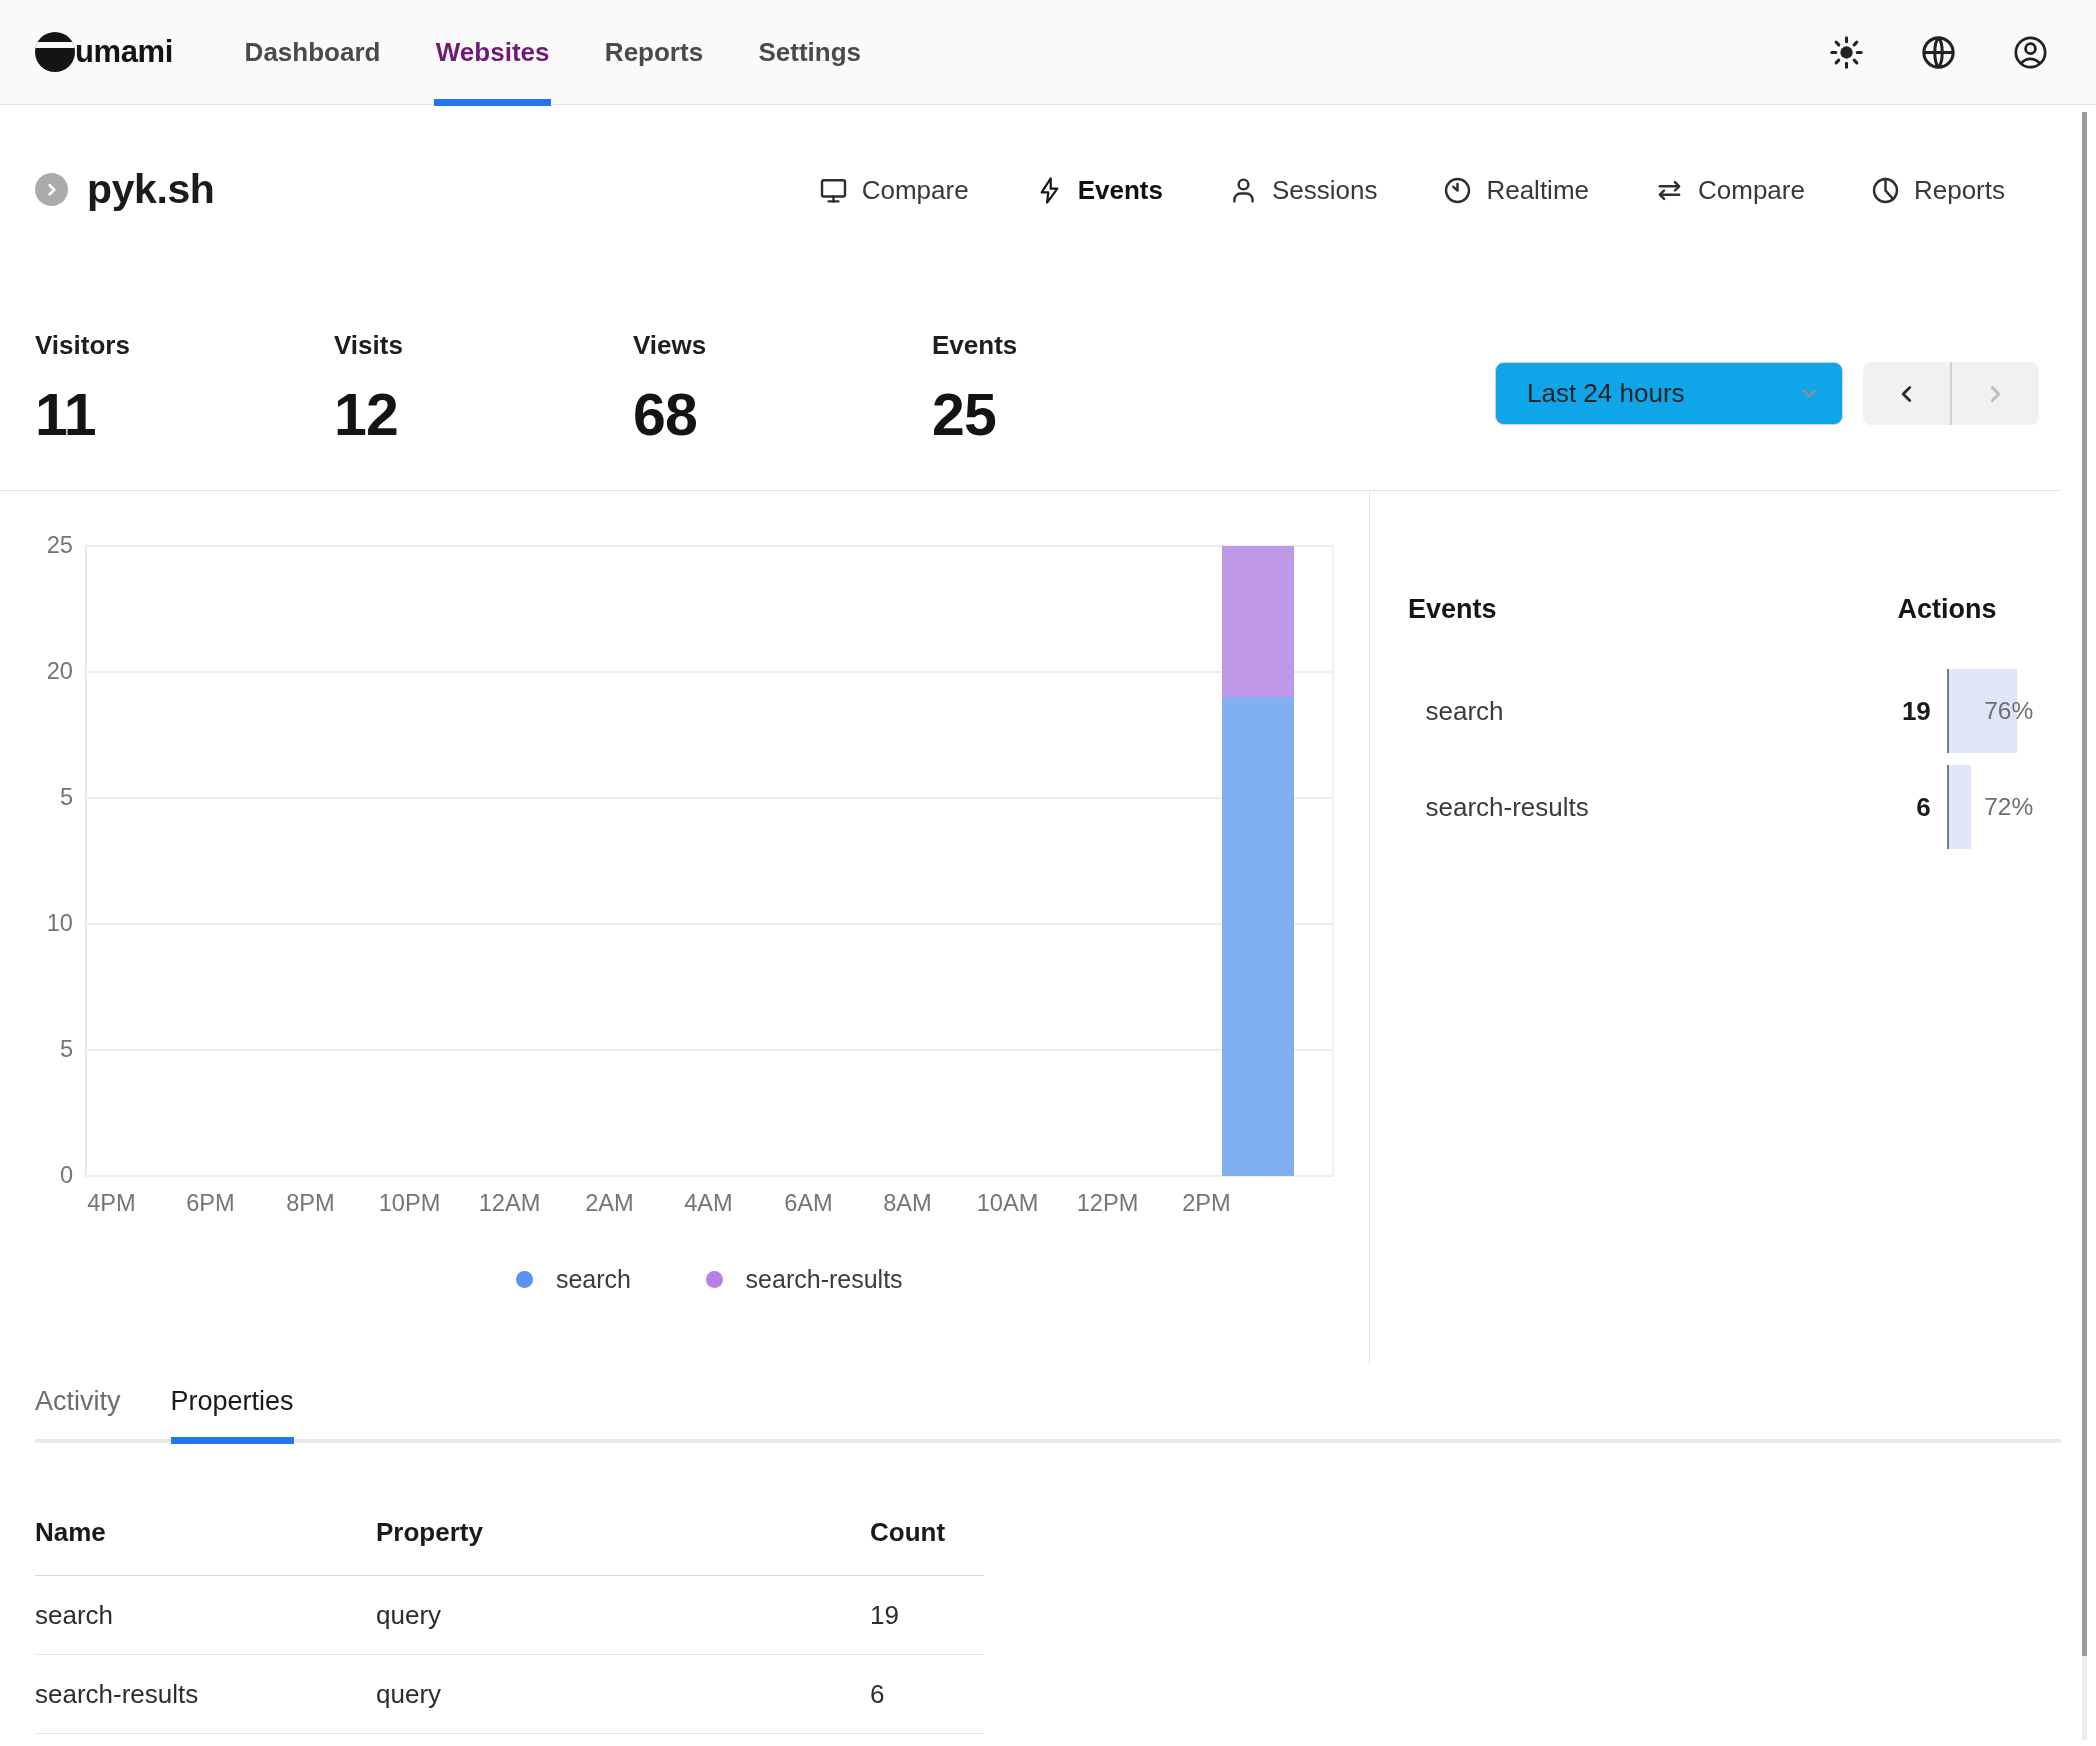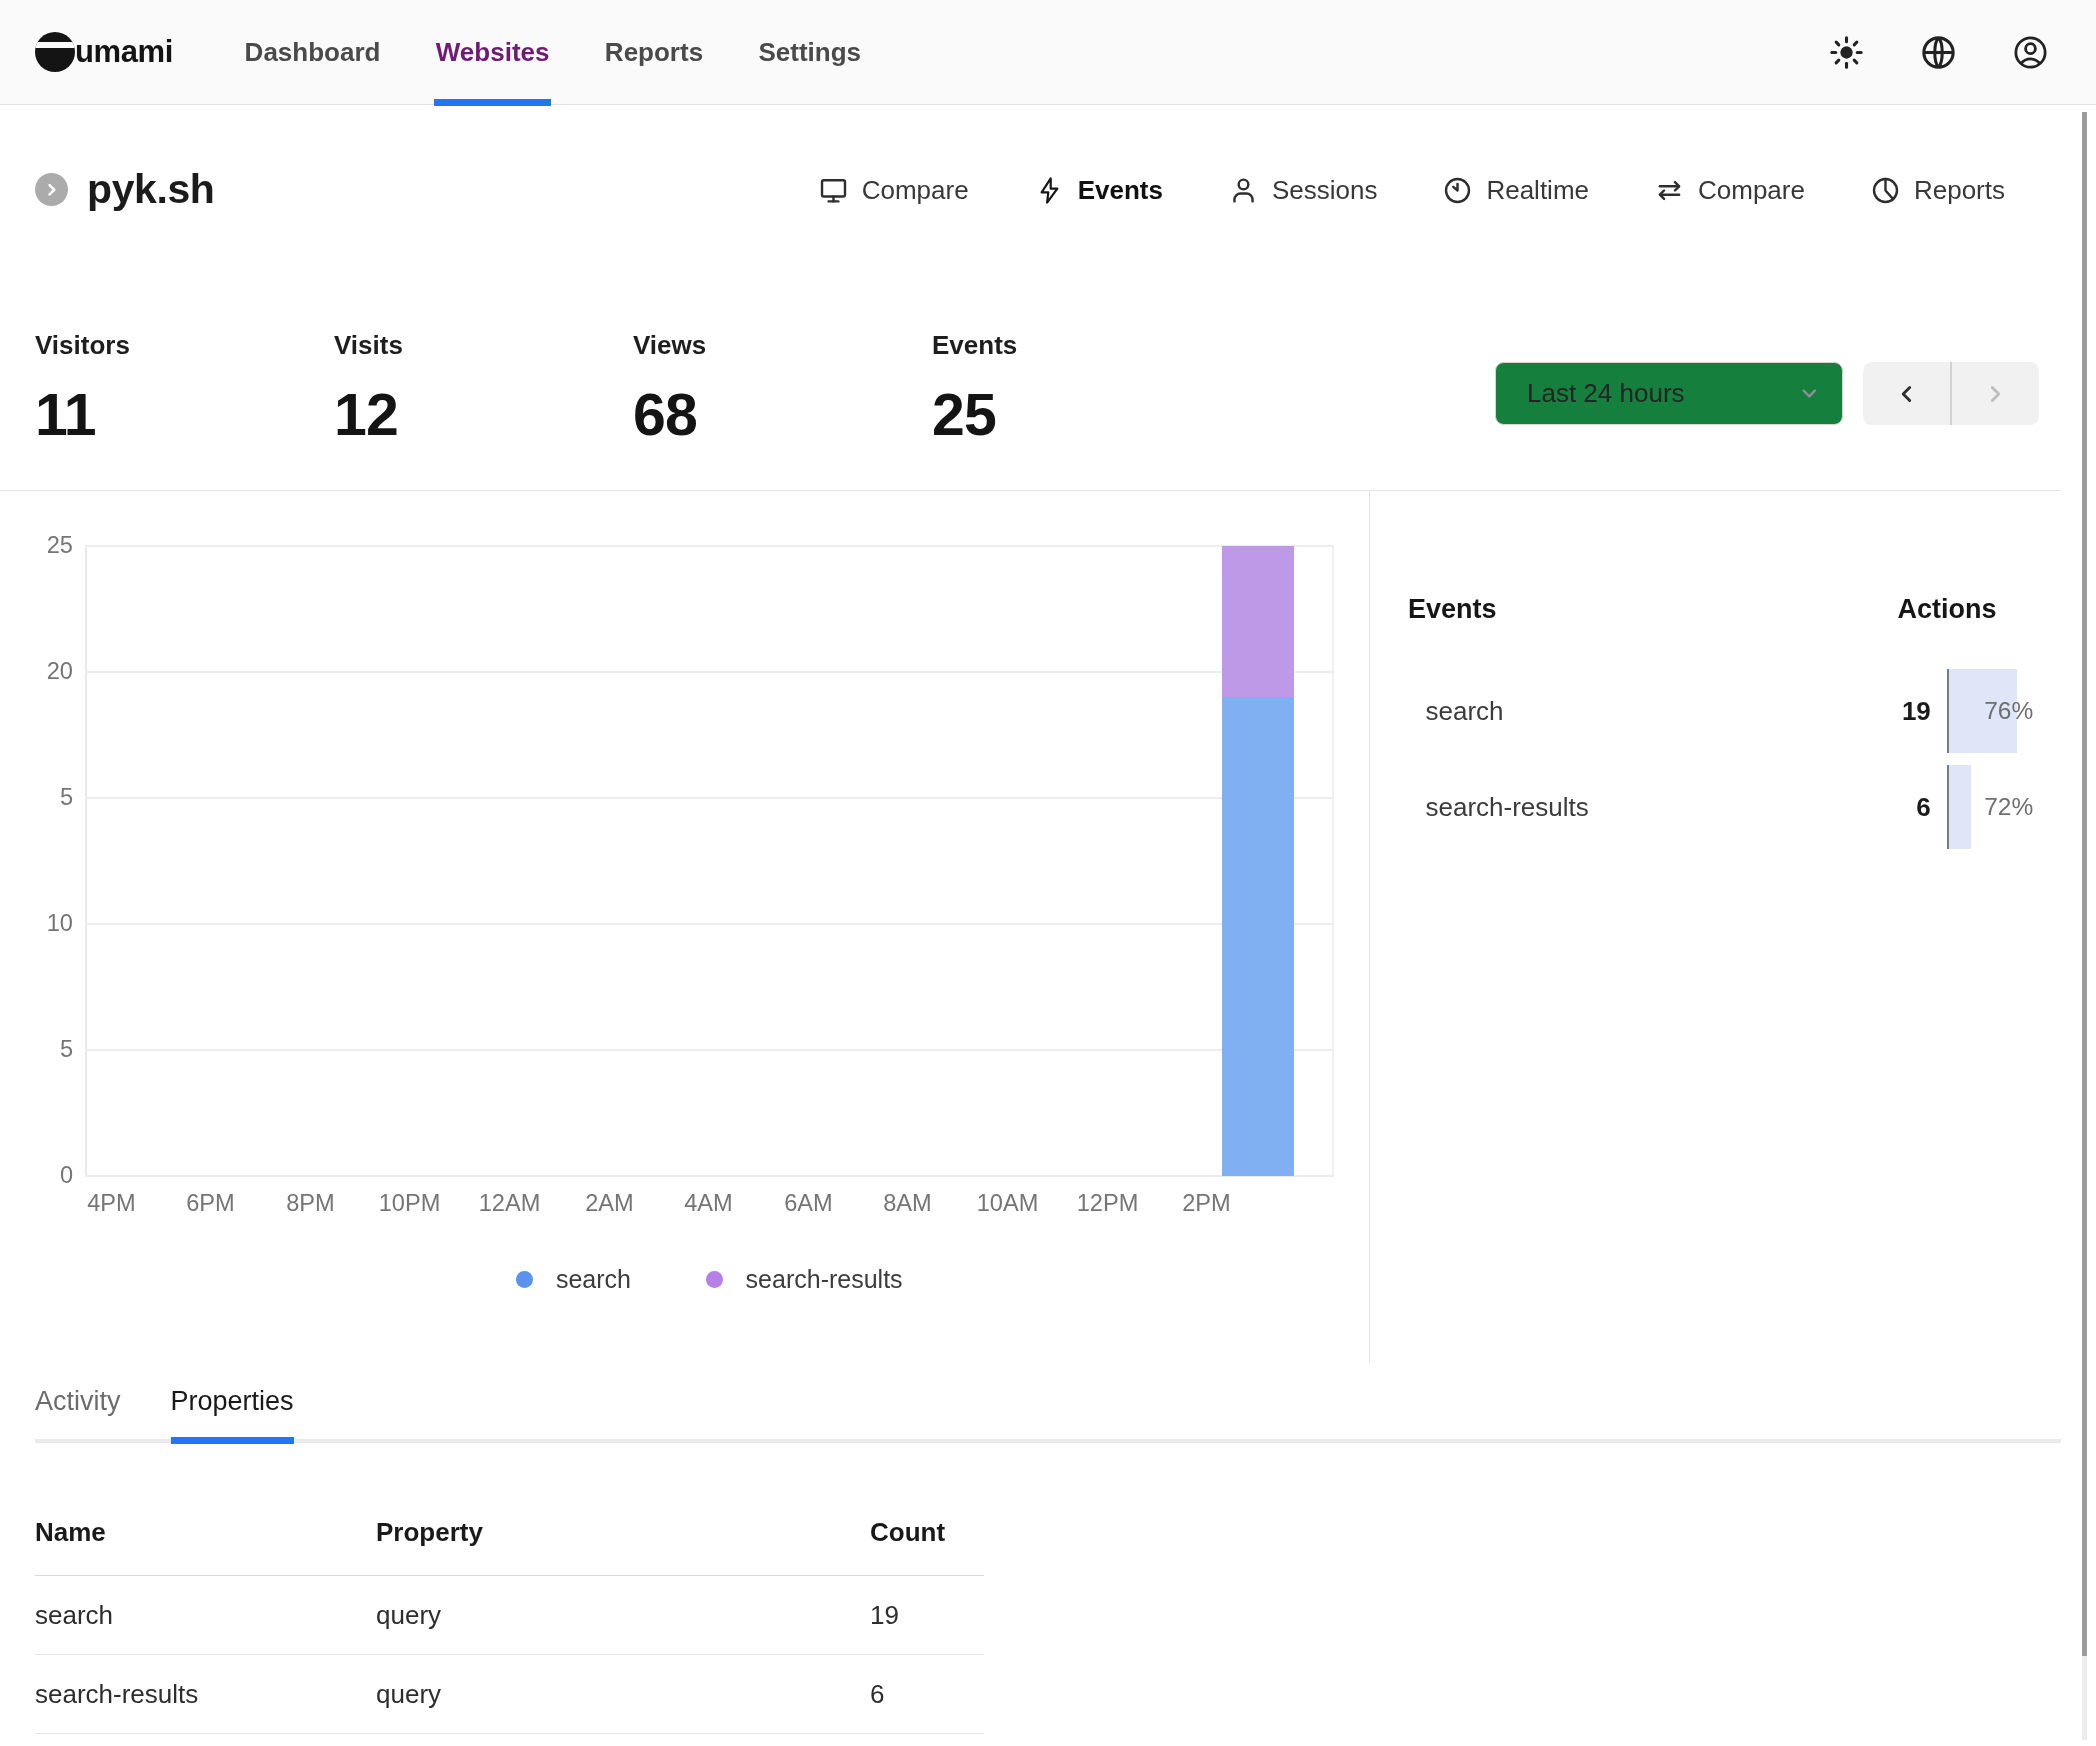--- a/index.html
+++ b/index.html
@@ -38,21 +38,21 @@
 
   
   .metrics { position:absolute; left:35px; top:330px; display:flex; }
   .metric { width:299px; }
   .metric-label { font-size:26px; font-weight:700; color:#1e1e1e; }
   .metric-value { margin-top:20px; font-size:59px; font-weight:800; color:#141414; letter-spacing:-0.9px; }
 
   
   .controls { position:absolute; top:362px; right:57px; display:flex; gap:20px; }
   .date-select {
-    width:348px; height:63px; background:#15803d; border:1.7px solid #d4d4d4; border-radius:8.7px;
+    width:348px; height:63px; background:#0ea5e9; border:1.7px solid #d4d4d4; border-radius:8.7px;
     display:flex; align-items:center; padding:0 21px 0 31px; cursor:pointer;
   }
   .date-select-label { font-size:26px; color:#242424; }
   .date-select .chev { margin-left:auto; }
   .pager { width:176px; height:63px; background:#f1f1f1; border-radius:8.7px; display:flex; overflow:hidden; }
   .pager-btn { flex:1; display:flex; align-items:center; justify-content:center; cursor:pointer; }
   .pager-divider { width:1.7px; background:#d2d2d2; }
 
   
   .chart-section { position:absolute; left:0; top:490px; width:2061px; height:873px; border-top:1.7px solid #e4e4e4; }

